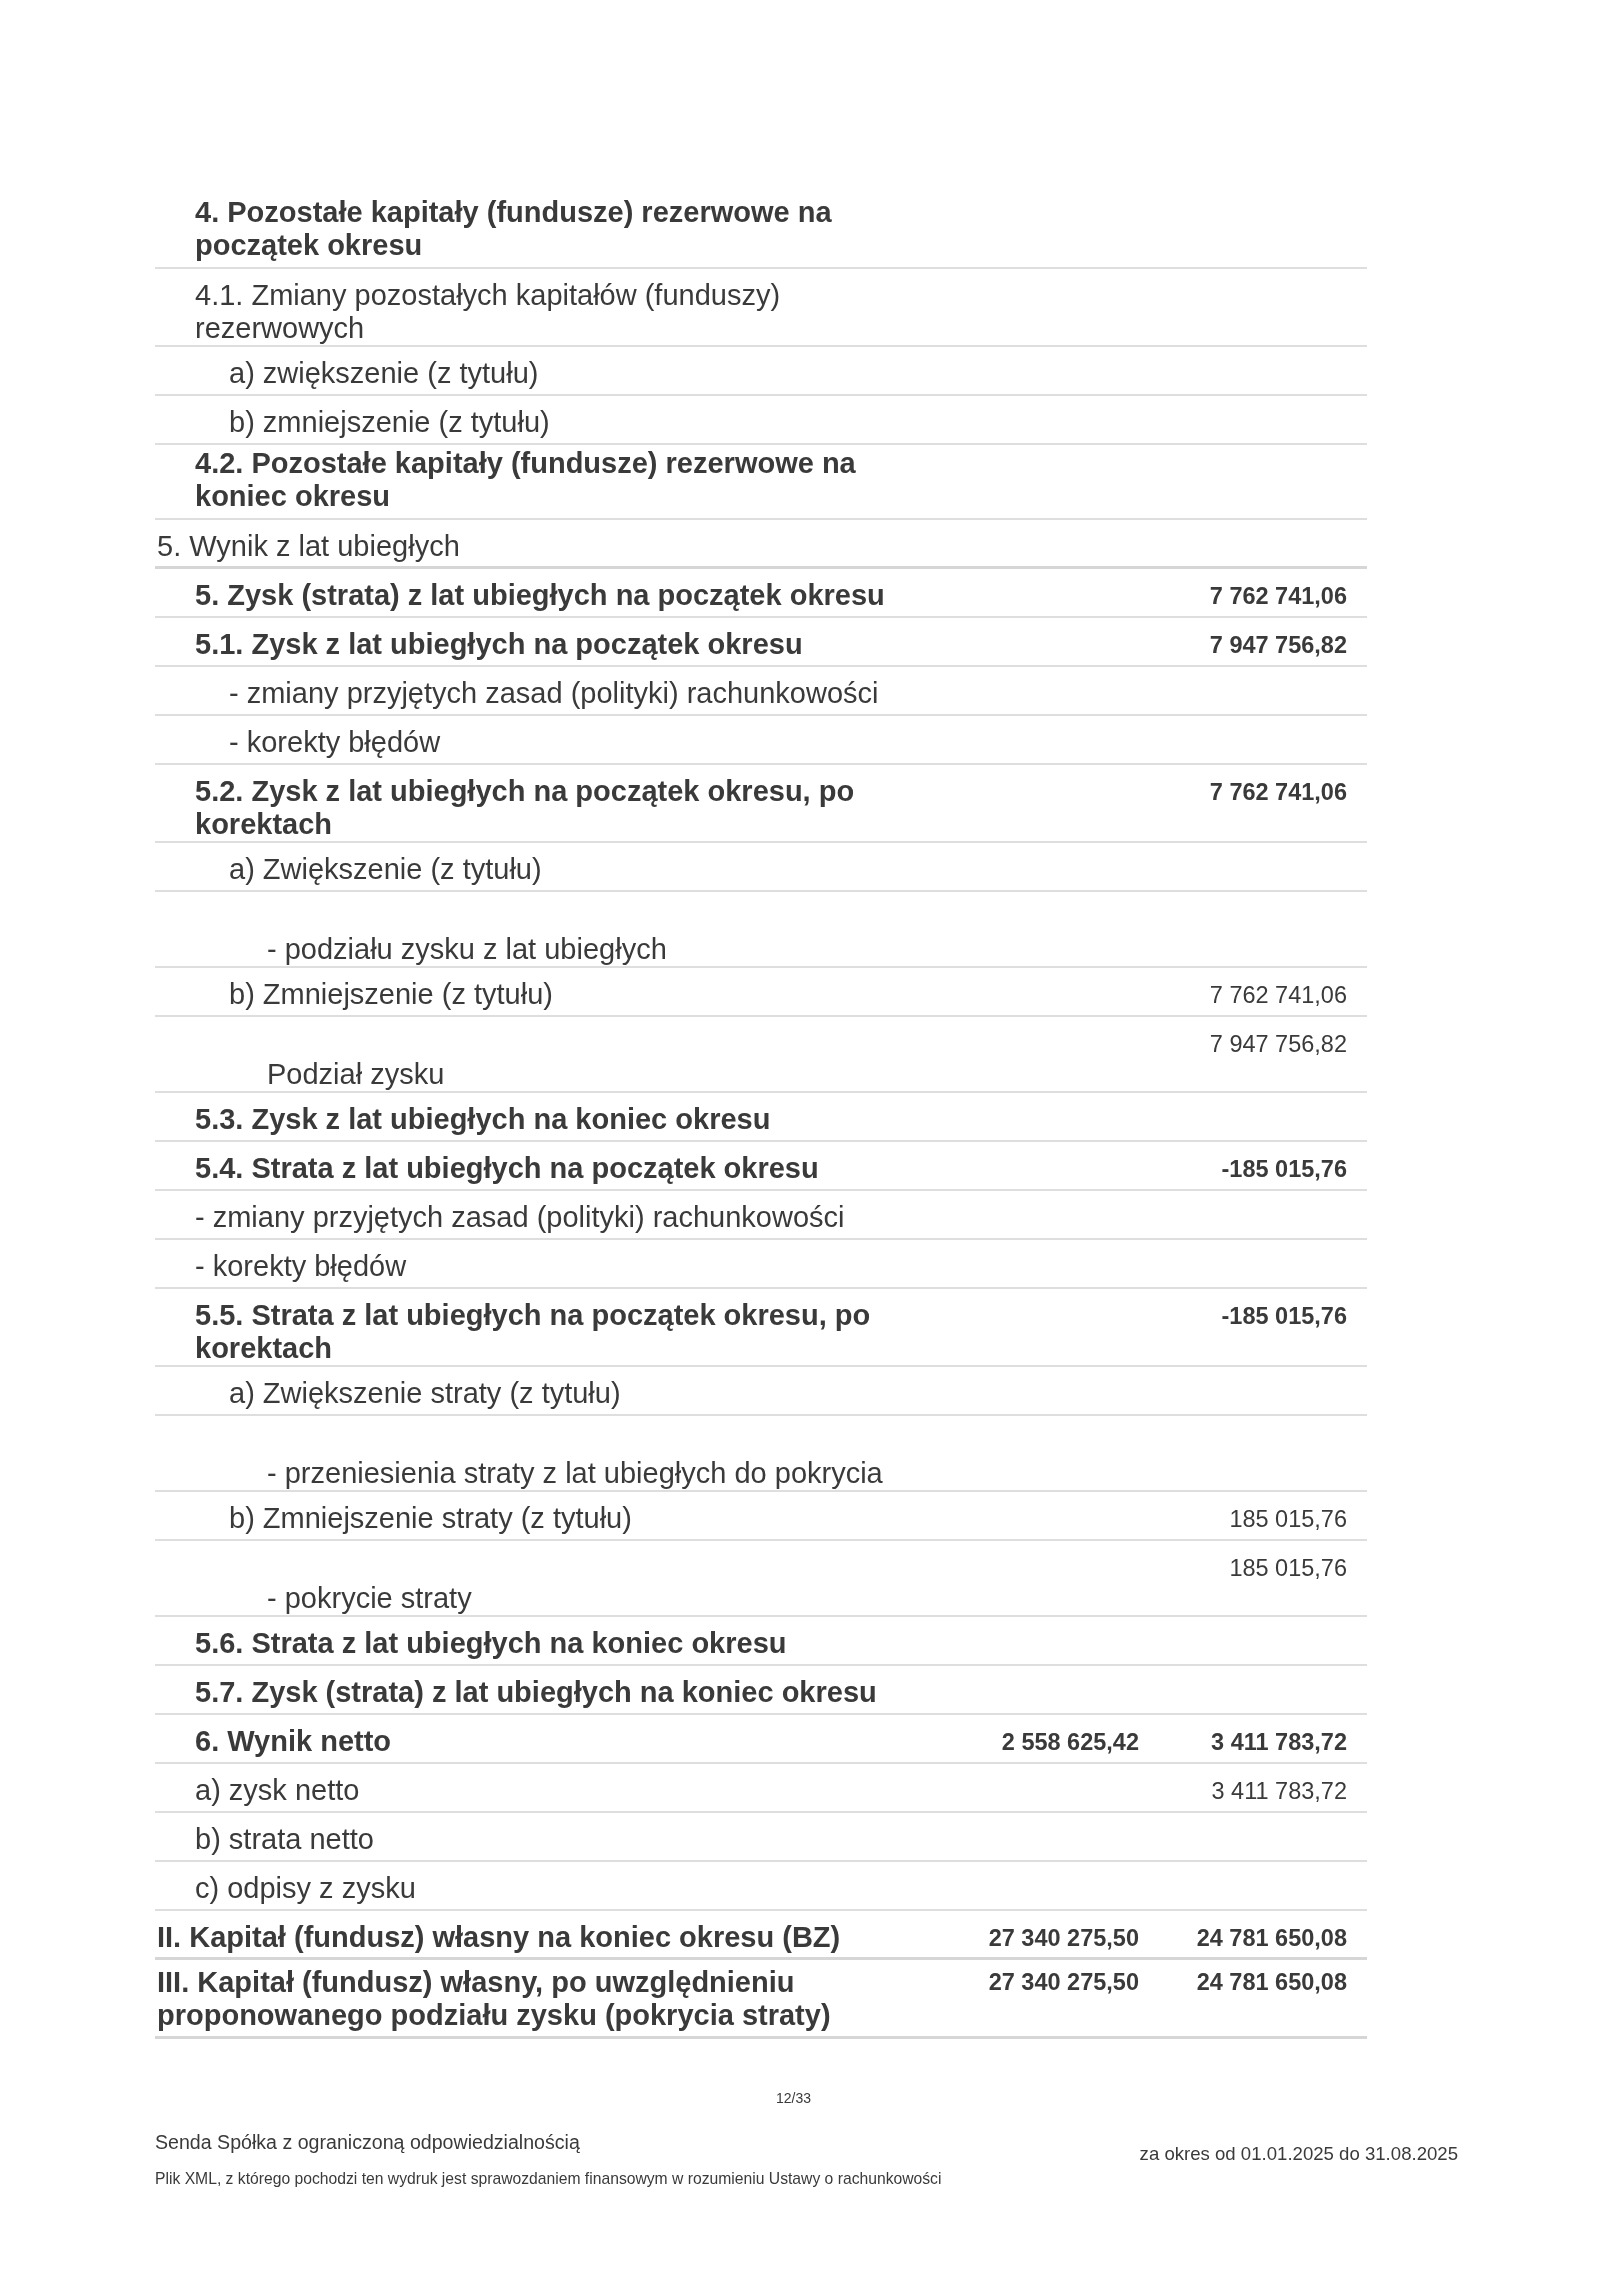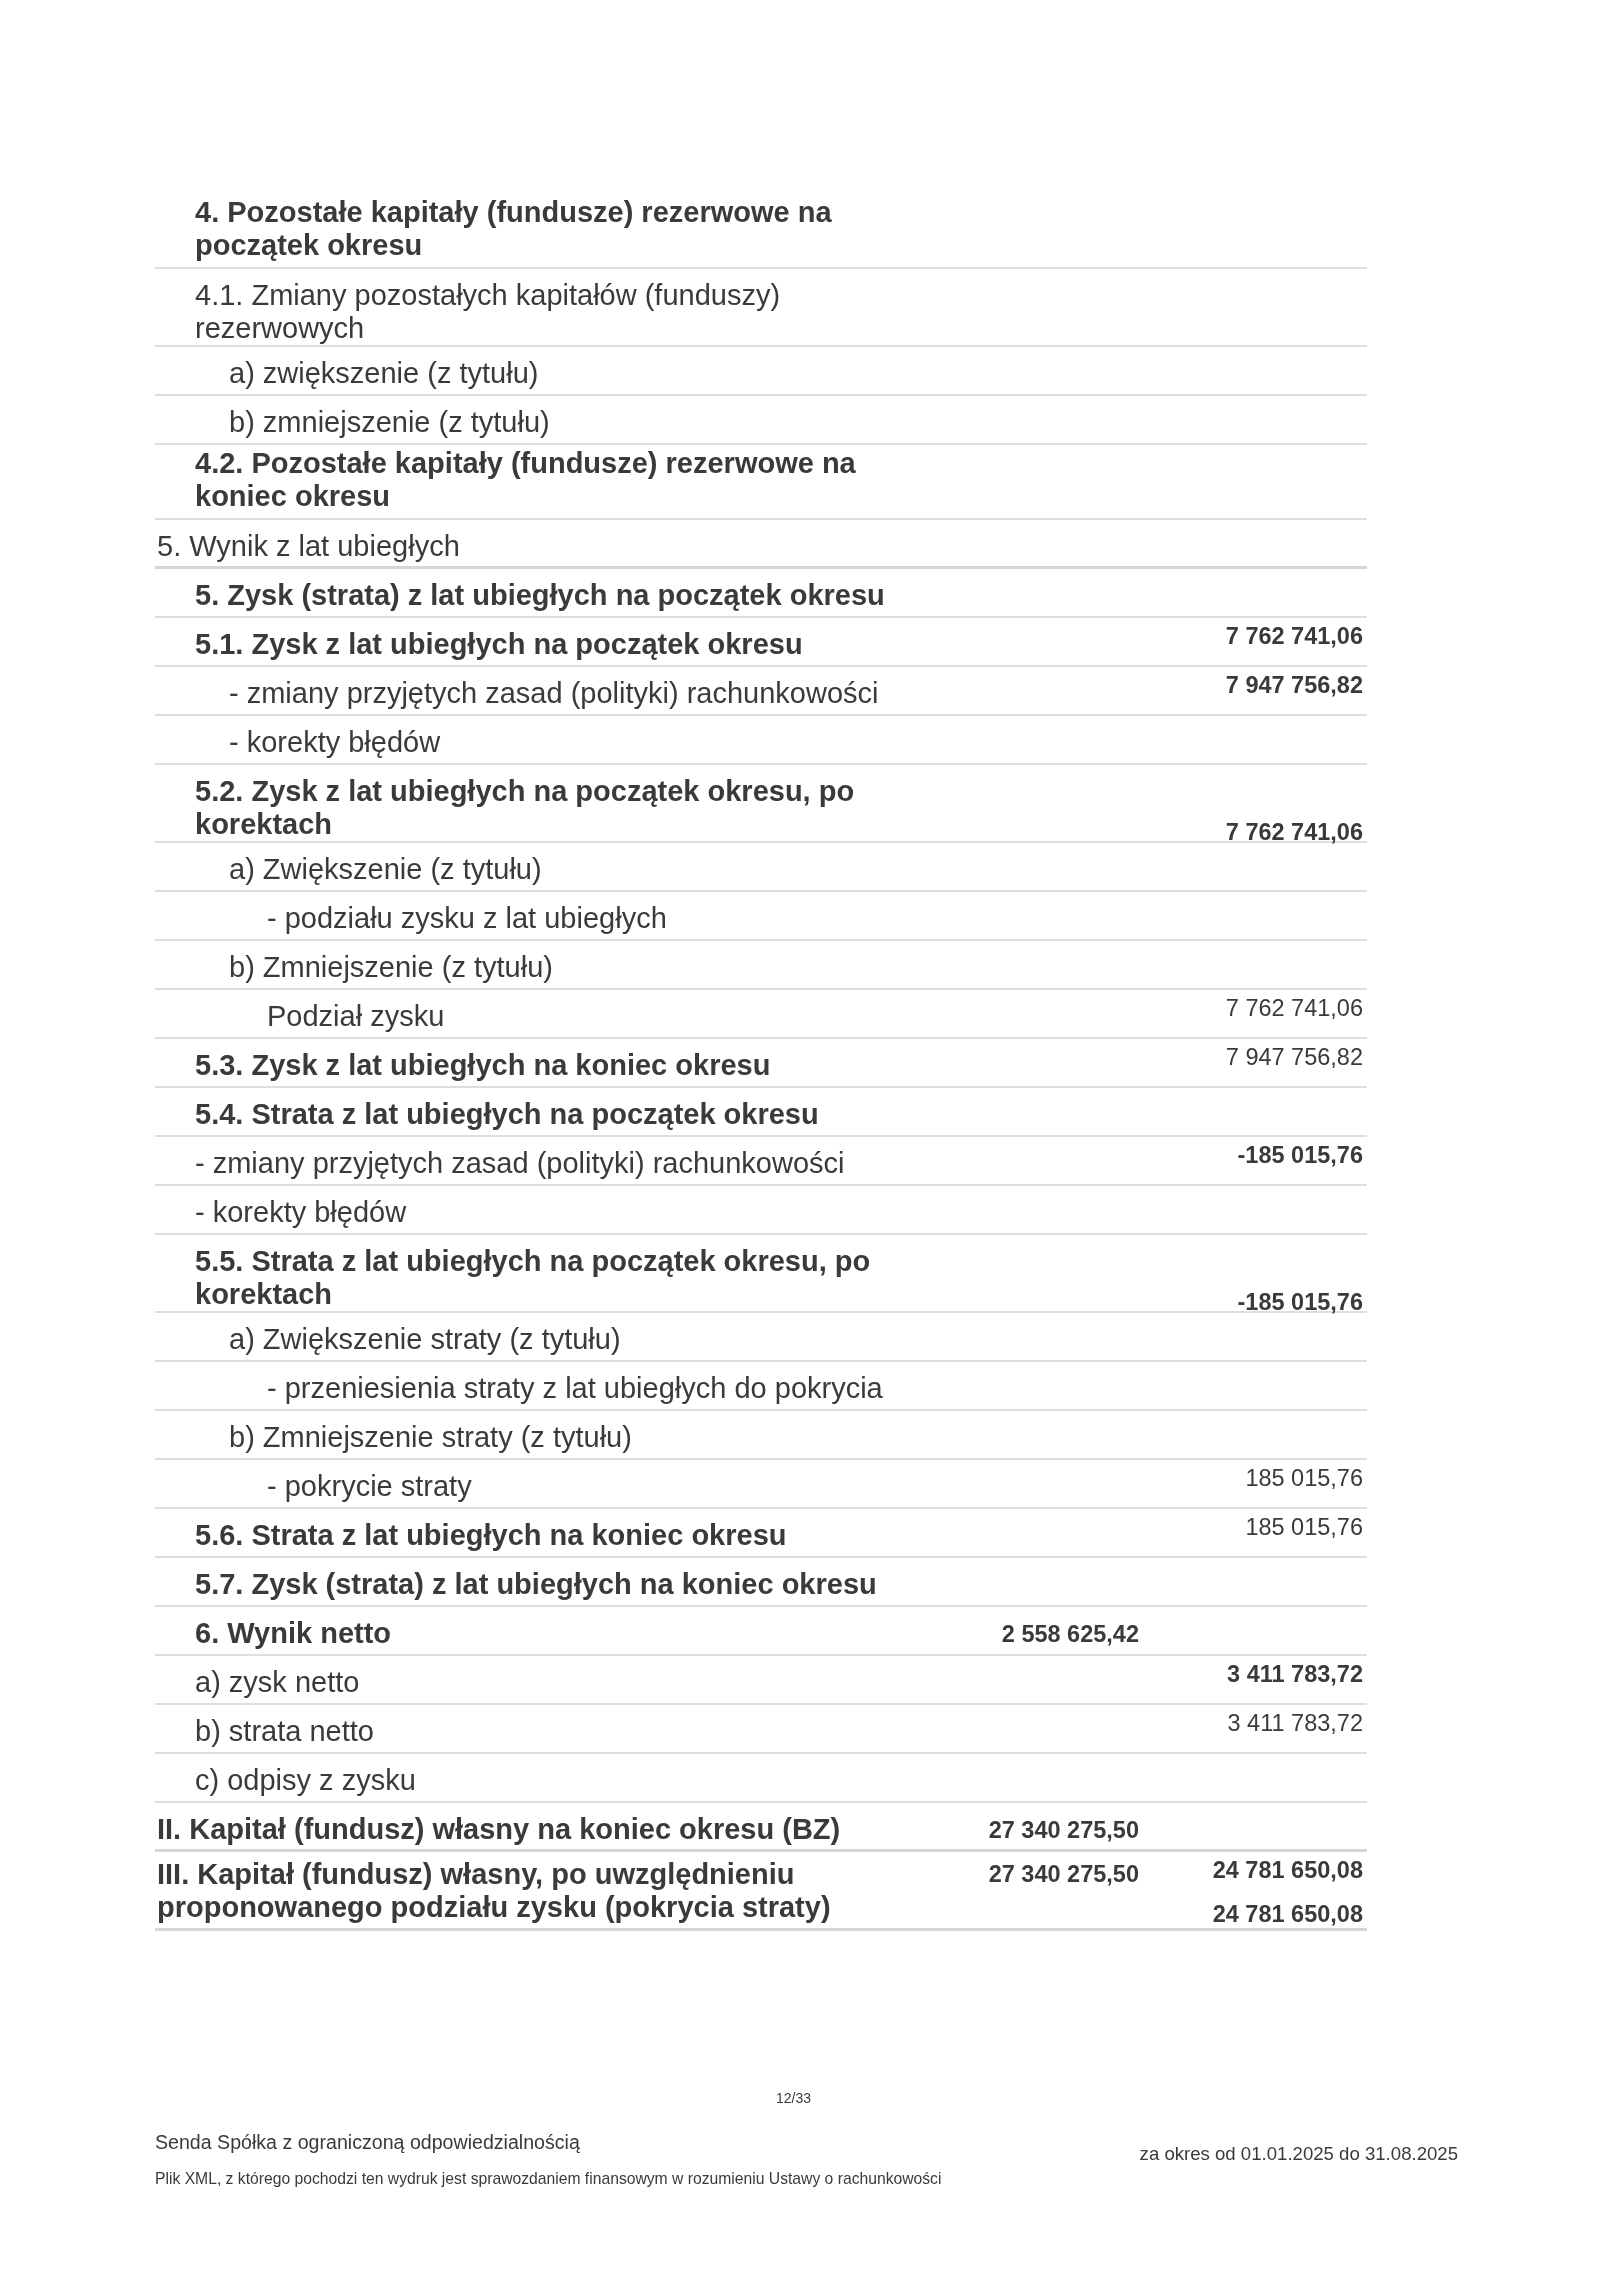--- a/index.html
+++ b/index.html
@@ -21,27 +21,27 @@
     .row.two { min-height: 75px; padding-top: 2px; }
     .row.two3 { min-height: 79px; padding-top: 5.9px; }
     .label {
       font-size: 29px; line-height: 33px; width: 765px; flex: none;
       box-sizing: border-box;
     }
     .b { font-weight: bold; }
     .l0 { padding-left: 2px; }
     .l1 { padding-left: 40px; }
     .l2 { padding-left: 74px; }
-    .l3 { padding-left: 112px; }
+    .l3 { padding-left: 112px; margin-top: 31px; }
     .v1, .v2 {
       position: absolute; top: 10.8px; font-size: 23.5px; line-height: 33px;
       text-align: right; white-space: nowrap;
     }
     .v1 { right: 228px; width: 216px; }
-    .v2 { right: 4px; width: 216px; margin-top: 40px; }
+    .v2 { right: 20px; width: 216px; }
     .row.two .v1, .row.two .v2 { top: 2px; }
     .row.two3 .v1, .row.two3 .v2 { top: 5.9px; }
     .footer-page {
       position: absolute; left: 776px; top: 2090px; font-size: 14px;
     }
     .footer-company {
       position: absolute; left: 155px; top: 2131px; font-size: 19.6px;
     }
     .footer-note {
       position: absolute; left: 155px; top: 2170px; font-size: 15.7px;

